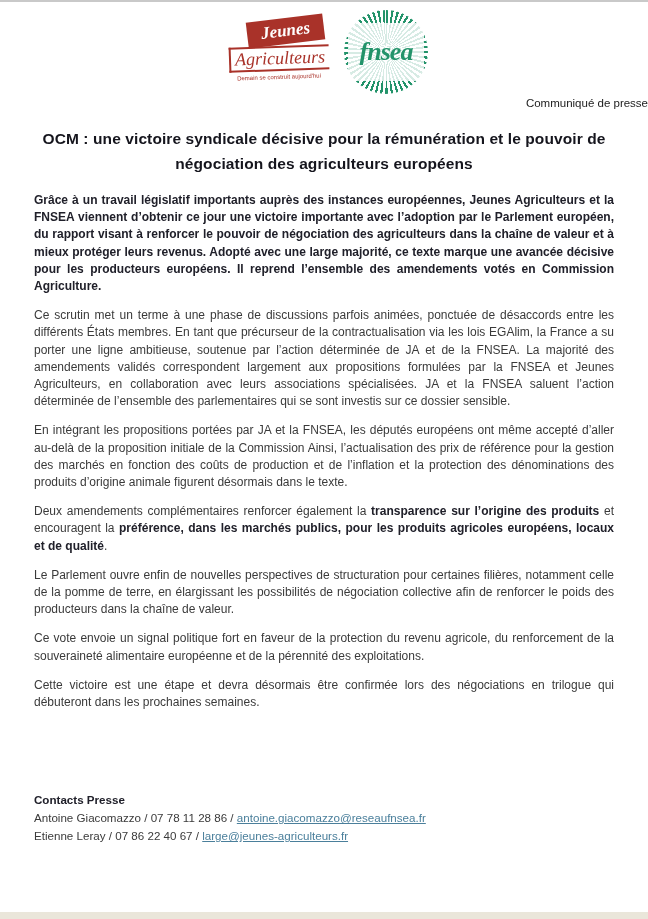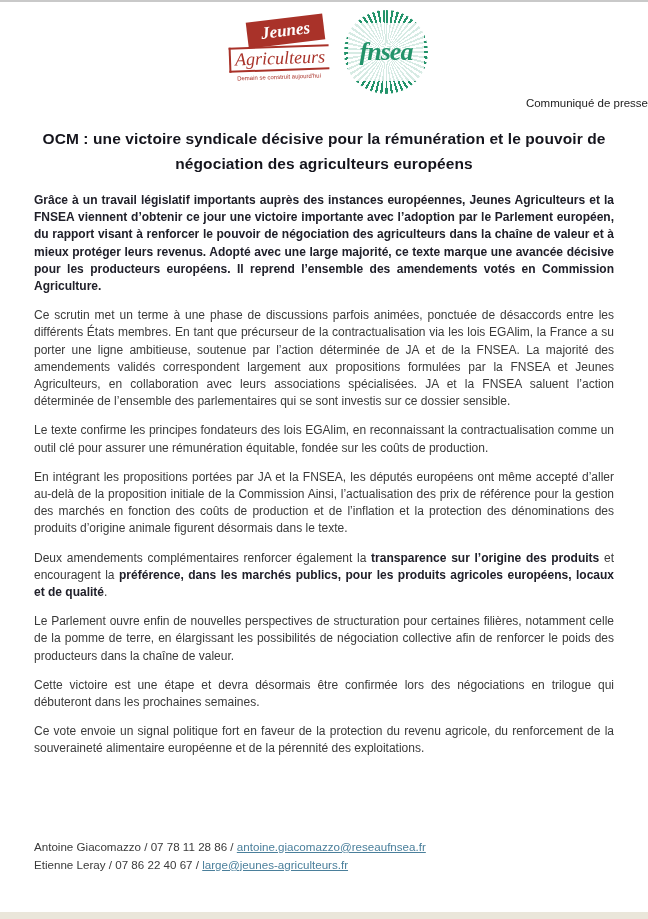--- a/index.html
+++ b/index.html
@@ -148,27 +148,27 @@
       </div>
     </div>
     <div class="doc-type">Communiqué de presse</div>
   </div>
 
   <h1 class="title">OCM : une victoire syndicale décisive pour la rémunération et le pouvoir de négociation des agriculteurs européens</h1>
 
   <div class="content">
     <p class="lead">Grâce à un travail législatif importants auprès des instances européennes, Jeunes Agriculteurs et la FNSEA viennent d’obtenir ce jour une victoire importante avec l’adoption par le Parlement européen, du rapport visant à renforcer le pouvoir de négociation des agriculteurs dans la chaîne de valeur et à mieux protéger leurs revenus. Adopté avec une large majorité, ce texte marque une avancée décisive pour les producteurs européens. Il reprend l’ensemble des amendements votés en Commission Agriculture.</p>
     <p>Ce scrutin met un terme à une phase de discussions parfois animées, ponctuée de désaccords entre les différents États membres. En tant que précurseur de la contractualisation via les lois EGAlim, la France a su porter une ligne ambitieuse, soutenue par l’action déterminée de JA et de la FNSEA. La majorité des amendements validés correspondent largement aux propositions formulées par la FNSEA et Jeunes Agriculteurs, en collaboration avec leurs associations spécialisées. JA et la FNSEA saluent l’action déterminée de l’ensemble des parlementaires qui se sont investis sur ce dossier sensible.</p>
-    <p>Le texte confirme les principes fondateurs des lois EGAlim, en reconnaissant la contractualisation comme un outil clé pour assurer une rémunération équitable, fondée sur les coûts de production.</p>
     <p>En intégrant les propositions portées par JA et la FNSEA, les députés européens ont même accepté d’aller au-delà de la proposition initiale de la Commission Ainsi, l’actualisation des prix de référence pour la gestion des marchés en fonction des coûts de production et de l’inflation et la protection des dénominations des produits d’origine animale figurent désormais dans le texte.</p>
     <p><span>Deux amendements complémentaires renforcer également la </span><span class="bold-seg">transparence sur l’origine des produits</span><span> et encouragent la </span><span class="bold-seg">préférence, dans les marchés publics, pour les produits agricoles européens, locaux et de qualité</span><span>.</span></p>
     <p>Le Parlement ouvre enfin de nouvelles perspectives de structuration pour certaines filières, notamment celle de la pomme de terre, en élargissant les possibilités de négociation collective afin de renforcer le poids des producteurs dans la chaîne de valeur.</p>
+    <p>Ce vote envoie un signal politique fort en faveur de la protection du revenu agricole, du renforcement de la souveraineté alimentaire européenne et de la pérennité des exploitations.</p>
     <p>Cette victoire est une étape et devra désormais être confirmée lors des négociations en trilogue qui débuteront dans les prochaines semaines.</p>
-    <p>Ce vote envoie un signal politique fort en faveur de la protection du revenu agricole, du renforcement de la souveraineté alimentaire européenne et de la pérennité des exploitations.</p>
   </div>
 
   <div class="contacts">
+    <div class="contacts-heading">Contacts Presse</div>
     <div><span>Antoine Giacomazzo / 07 78 11 28 86 / </span><a class="email-link">antoine.giacomazzo@reseaufnsea.fr</a></div>
     <div><span>Etienne Leray / 07 86 22 40 67 / </span><a class="email-link">large@jeunes-agriculteurs.fr</a></div>
   </div>
 
   <div class="bottom-strip"></div>
 </div>
 
 </body></html>

